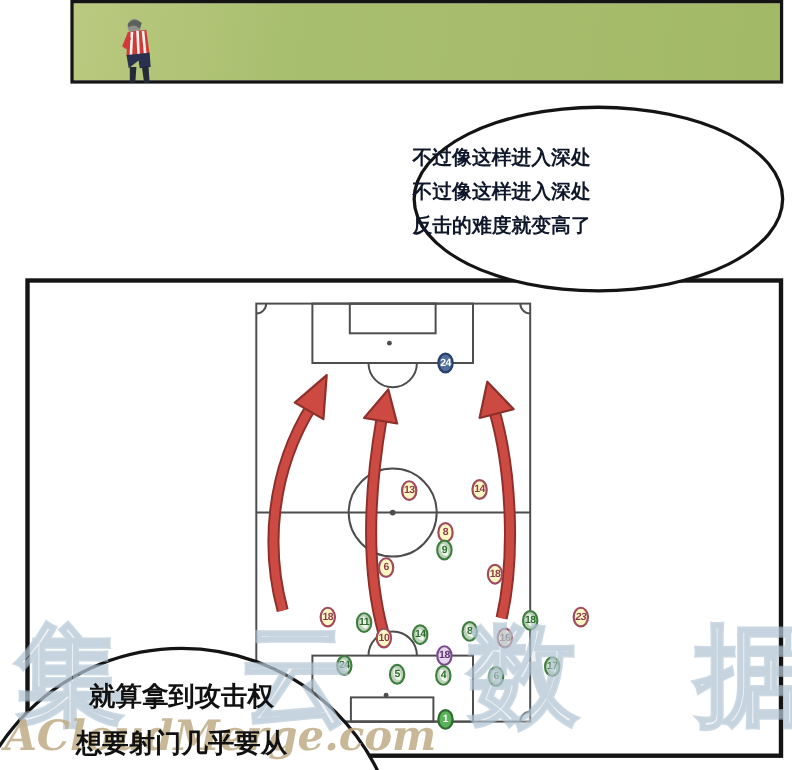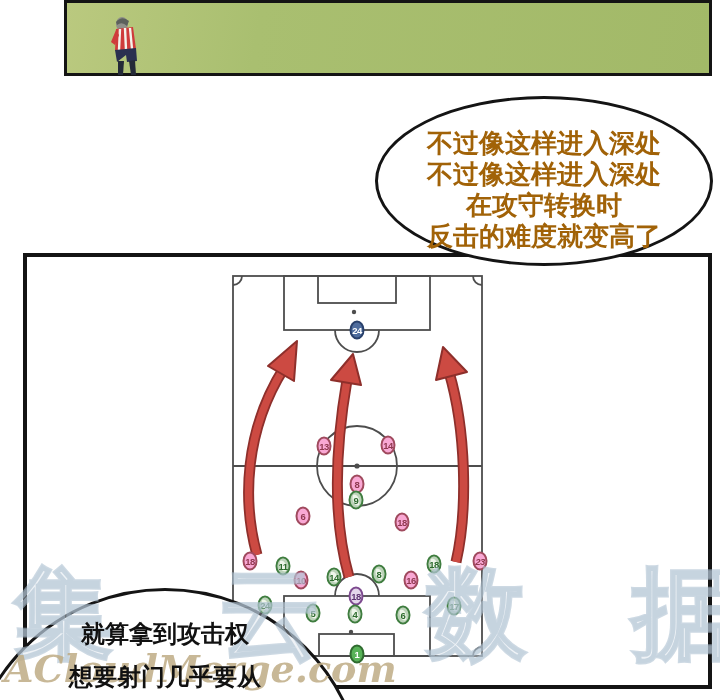--- a/index.html
+++ b/index.html
@@ -19,36 +19,37 @@
     position:absolute;left:23px;top:253px;width:689px;height:436px;box-sizing:border-box;
     border:4px solid #141414;background:#ffffff;
   }
   #field-svg{position:absolute;left:0;top:0;z-index:2;pointer-events:none;}
   #players{position:absolute;left:0;top:0;width:720px;height:700px;z-index:2;}
   .player{
     position:absolute;width:15px;height:19px;border-radius:50%;box-sizing:border-box;
     display:flex;align-items:center;justify-content:center;
     font-size:9.5px;font-weight:bold;border:2px solid;transform:translate(-50%,-50%);
     letter-spacing:-0.5px;
+    margin-left:48px;
   }
-  .player.red{background:#f9a8d4;border-color:#a04a5e;color:#8f3950;}
+  .player.red{background:#fef9c3;border-color:#a04a5e;color:#8f3950;}
   .player.green{background:#eef5ea;border-color:#3f7d3f;color:#2d6b2d;
     box-shadow:inset 2px -2px 0 rgba(70,130,70,.30), inset -2px 2px 0 rgba(70,130,70,.30);}
   .player.purple{background:#e4d6eb;border-color:#7d4a8f;color:#5e3573;}
   .player.blue-gk{background:#4f6d9e;border-color:#28406b;color:#ffffff;}
   .player.green-gk{background:#58b258;border-color:#2f6b2f;color:#ffffff;}
   
   .bubble{
     position:absolute;background:#ffffff;border:3px solid #141414;border-radius:50%;
     z-index:3;box-sizing:border-box;
   }
   #bubble-top{left:375px;top:96px;width:338px;height:170px;}
   #bubble-top-text{
     position:absolute;left:375px;top:128px;width:338px;z-index:3;
-    text-align:center;font-size:26px;font-weight:600;color:#a16207;line-height:31px;
+    text-align:left;font-size:18px;font-weight:600;color:#0f172a;line-height:31px;
   }
   #bubble-bottom{left:-35px;top:588px;width:400px;height:400px;}
   #bubble-bottom-text{
     position:absolute;left:-35px;top:612px;width:400px;z-index:5;
     text-align:center;font-size:24px;font-weight:600;color:#111;line-height:43px;
   }
   .bubble-line{display:block;}
   
   #wm-cn{
     position:absolute;left:14px;top:548px;width:740px;z-index:4;pointer-events:none;
@@ -142,21 +143,20 @@
       <div class="player green" style="left: 355px; top: 614px;">4</div>
       <div class="player green" style="left: 403px; top: 615px;">6</div>
       <div class="player green" style="left: 454px; top: 606px;">17</div>
       <div class="player green-gk" style="left: 357px; top: 654px;">1</div>
     </div>
 
   <div id="bubble-top" class="bubble"></div>
   <div id="bubble-top-text">
     <span class="bubble-line">不过像这样进入深处</span>
     <span class="bubble-line">不过像这样进入深处</span>
-    <span class="bubble-line">在攻守转换时</span>
     <span class="bubble-line">反击的难度就变高了</span>
   </div>
 
   <div id="bubble-bottom" class="bubble"></div>
 
   <div id="wm-cn">集云数据</div>
   <div id="wm-en">ACloudMerge.com</div>
 
   <div id="bubble-bottom-text">
     <span class="bubble-line">就算拿到攻击权</span>

